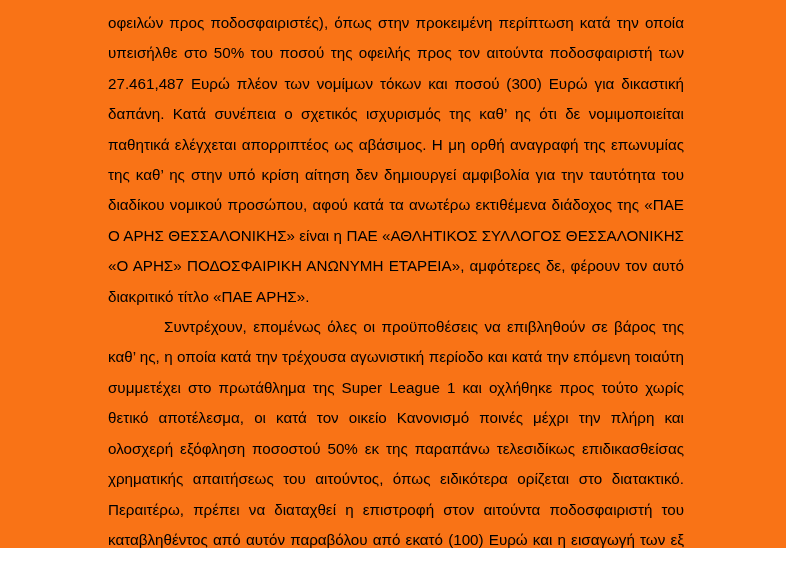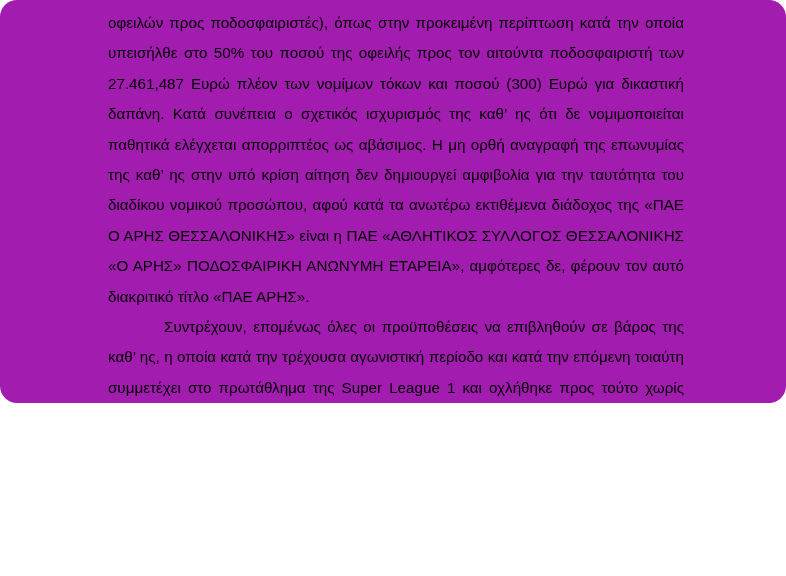--- a/index.html
+++ b/index.html
@@ -3,25 +3,24 @@
 <meta charset="utf-8">
 <style>
   html, body {
     margin: 0;
     padding: 0;
     background: #ffffff;
   }
   .page {
     position: relative;
     width: 786px;
-    height: 403px;
-    background: #a21caf;
+    height: 548px;
+    background: #f97316;
     overflow: hidden;
     font-family: "Liberation Sans", sans-serif;
-    border-radius: 17px;
   }
   .doc-body {
     position: absolute;
     left: 108px;
     top: 8px;
     width: 576px;
   }
   .para {
     margin: 0;
     font-size: 15.2px;

